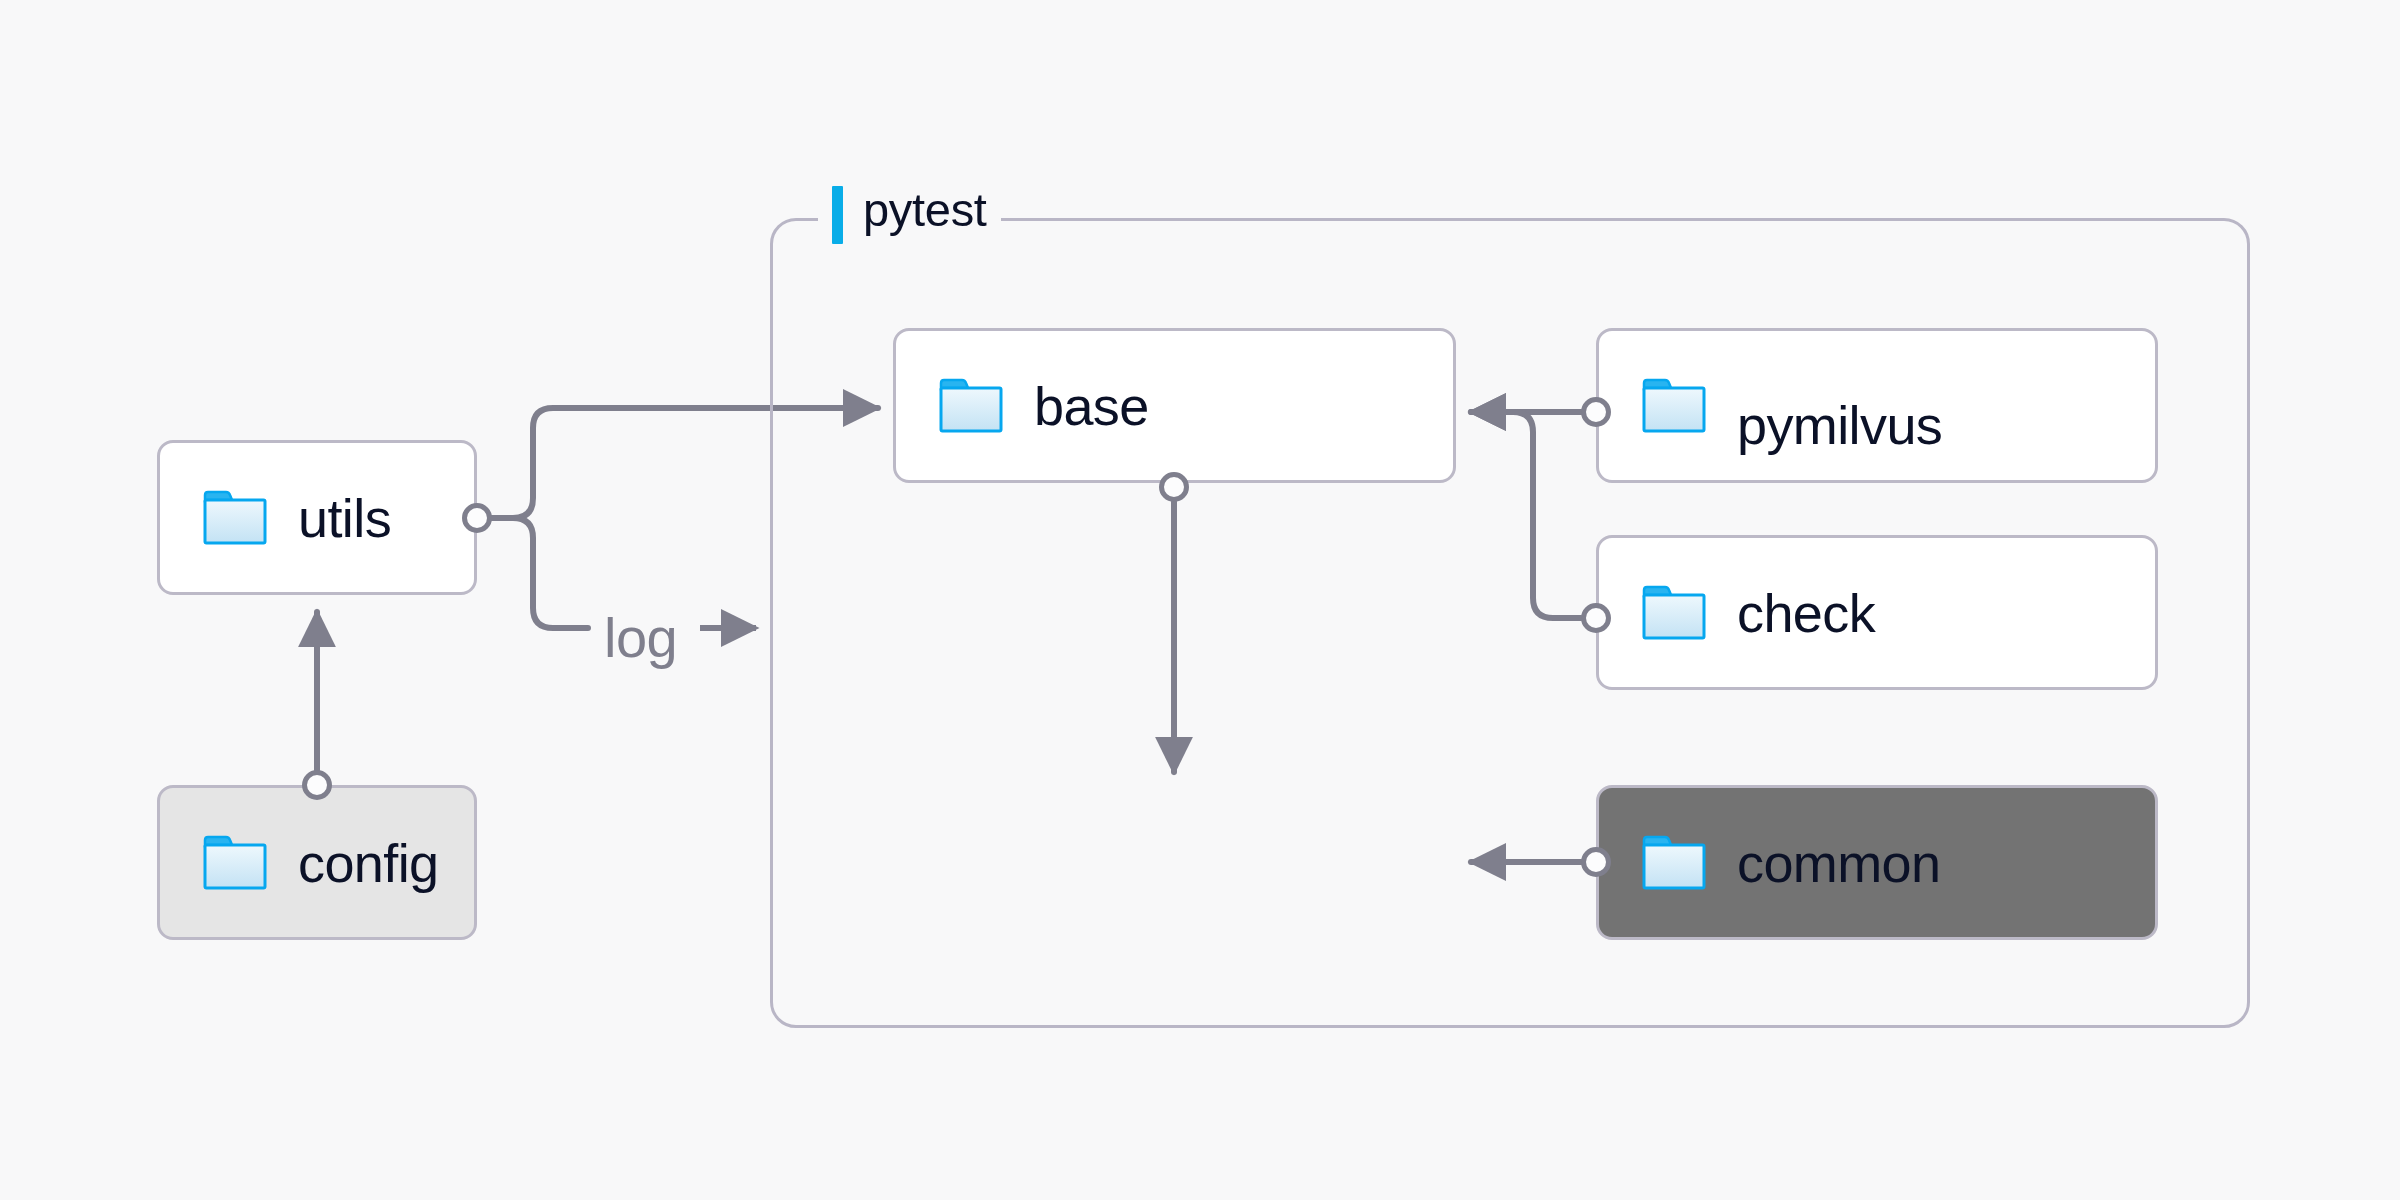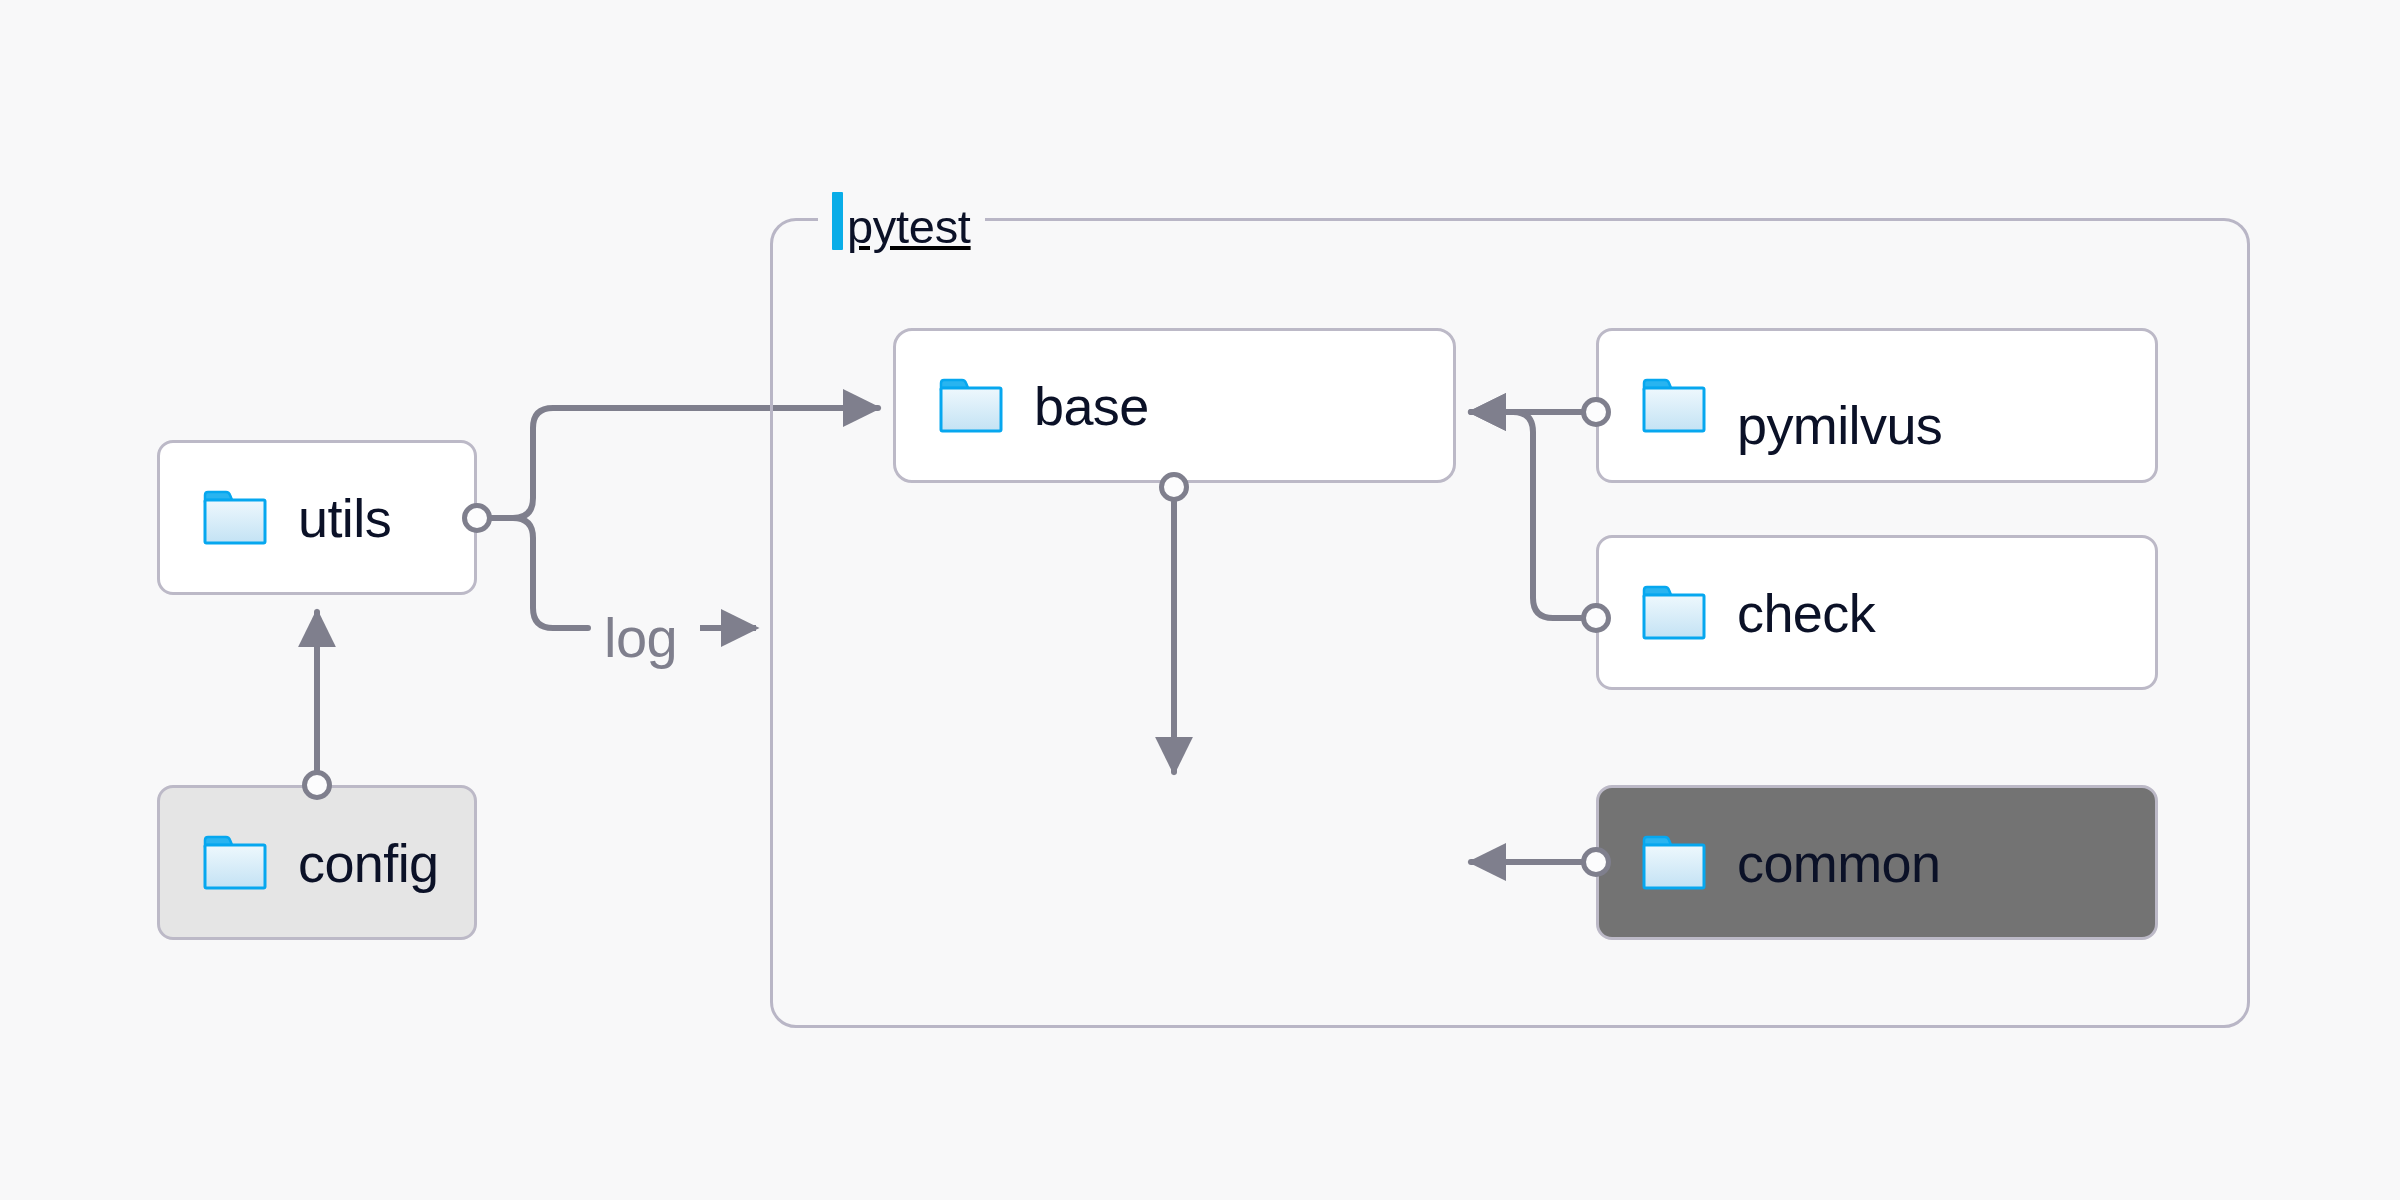--- a/index.html
+++ b/index.html
@@ -31,27 +31,26 @@
   .group-box {
     position: absolute;
     box-sizing: border-box;
     border: 3px solid #b9b6c6;
     border-radius: 26px;
     background: transparent;
   }
   .group-label {
     position: absolute;
     display: flex;
-    align-items: flex-end;
-    gap: 4px;
+    align-items: flex-start;
+    gap: 20px;
     background: #f8f8f9;
     padding: 0 14px;
     height: 64px;
     white-space: nowrap;
-    text-decoration: underline;
   }
   .group-accent {
     width: 11px;
     height: 58px;
     background: #09ade8;
     border-radius: 1px;
     flex: none;
   }
   .group-title {
     font-size: 47px;
@@ -154,21 +153,21 @@
   </div>
 
   <div class="node" id="node-config" style="left: 157px; top: 785px; width: 320px; height: 155px; background: #e5e5e5; border-color: rgb(188, 185, 199);">
     <svg class="folder-icon" viewBox="0 0 66 56">
       <path d="M3 12 L3 5 Q3 2 6 2 L24 2 Q27 2 28 5 L30 10 L3 10 Z" fill="#29b4f0" stroke="#06a7ef" stroke-width="2.5" stroke-linejoin="round"></path>
       <rect x="3" y="10" width="60" height="43" rx="1.5" fill="url(#folderGrad)" stroke="#06a7ef" stroke-width="3"></rect>
     </svg>
     <span class="node-label" style="color: rgb(11, 17, 39);">config</span>
   </div>
 
-  <div class="node" id="node-base" style="left: 893px; top: 328px; width: 563px; height: 155px; background: rgb(255, 255, 255); border-color: rgb(188, 185, 199); border-radius: 19px;">
+  <div class="node" id="node-base" style="left: 893px; top: 328px; width: 563px; height: 155px; background: rgb(255, 255, 255); border-color: rgb(188, 185, 199);">
     <svg class="folder-icon" viewBox="0 0 66 56">
       <path d="M3 12 L3 5 Q3 2 6 2 L24 2 Q27 2 28 5 L30 10 L3 10 Z" fill="#29b4f0" stroke="#06a7ef" stroke-width="2.5" stroke-linejoin="round"></path>
       <rect x="3" y="10" width="60" height="43" rx="1.5" fill="url(#folderGrad)" stroke="#06a7ef" stroke-width="3"></rect>
     </svg>
     <span class="node-label" style="color: rgb(11, 17, 39);">base</span>
   </div>
 
 
   <div class="node" id="node-pymilvus" style="left: 1596px; top: 328px; width: 562px; height: 155px; background: rgb(255, 255, 255); border-color: rgb(188, 185, 199);">
     <svg class="folder-icon" viewBox="0 0 66 56">

